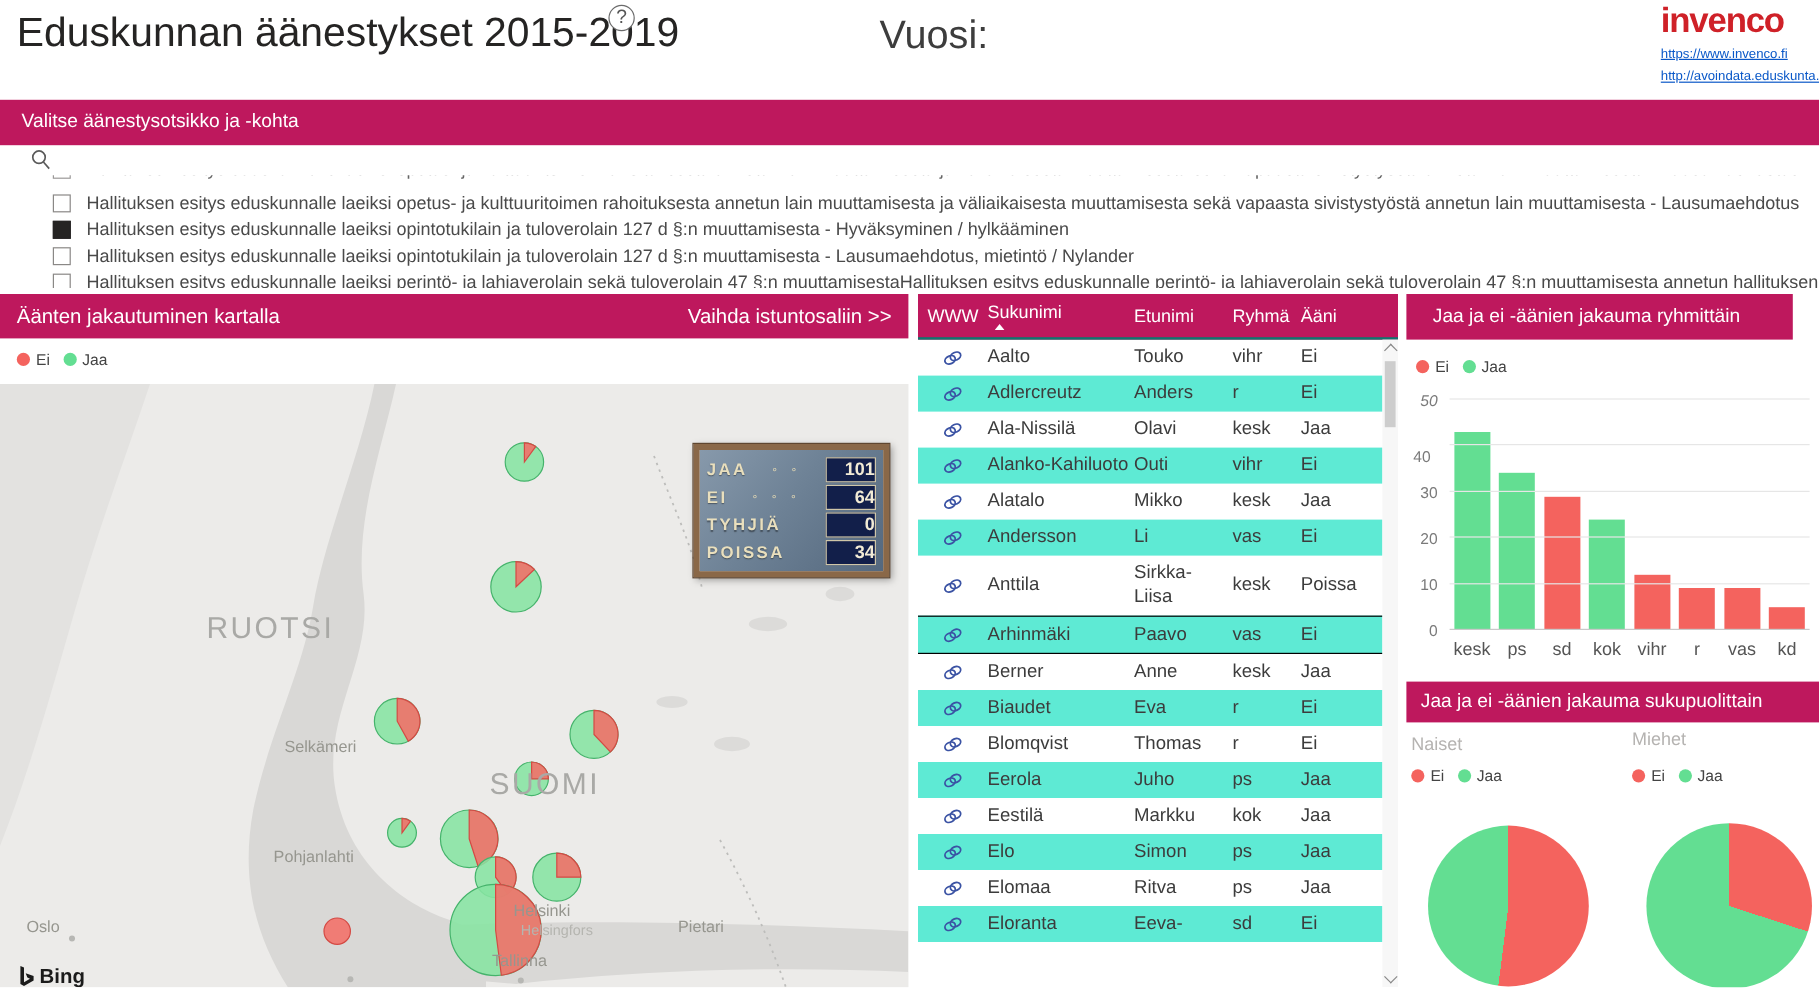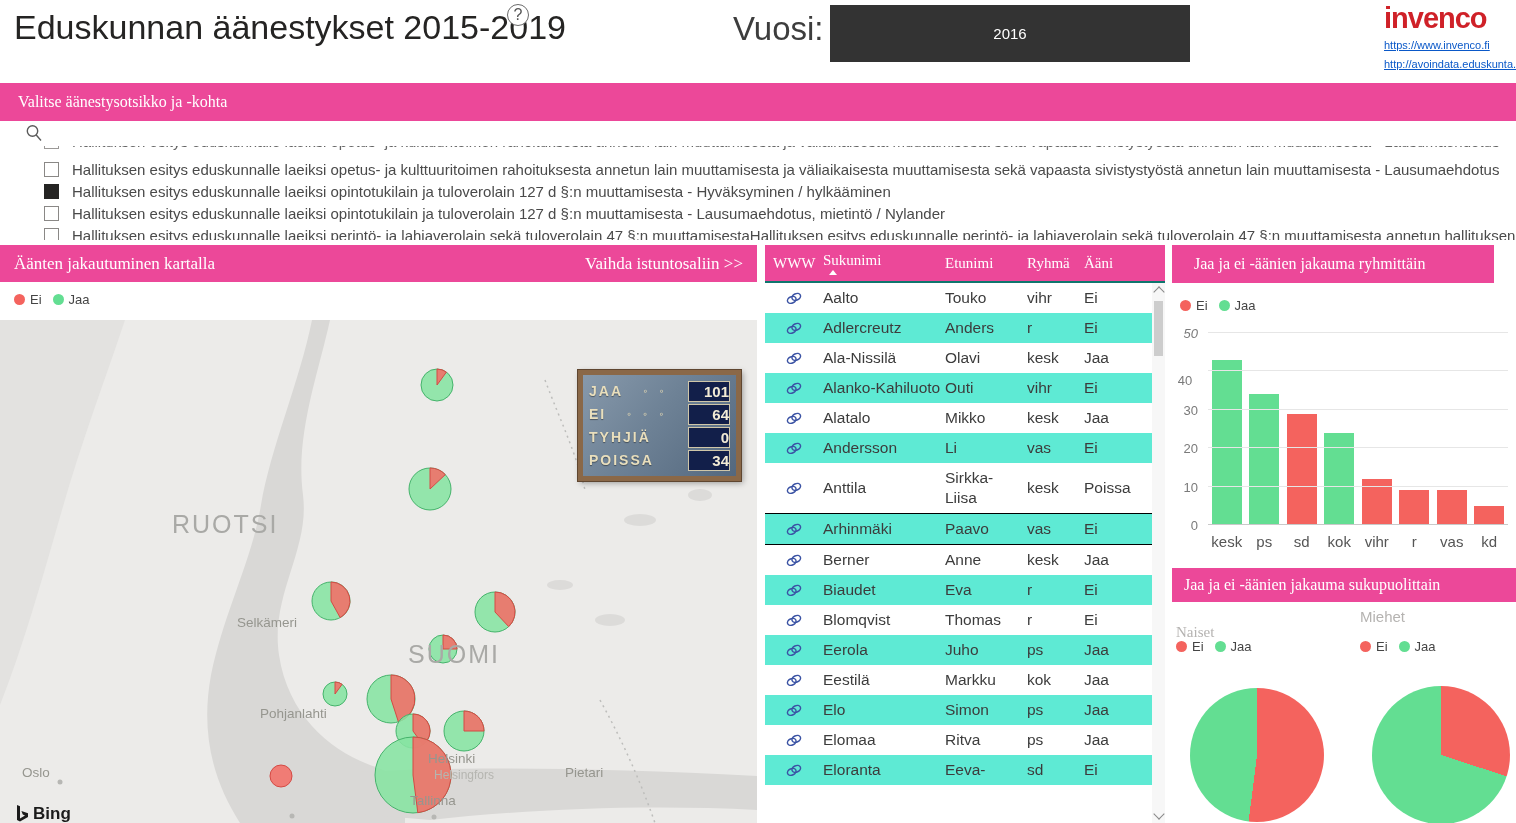--- a/index.html
+++ b/index.html
@@ -12,21 +12,21 @@
   .help-circle{left:507px;top:4px;width:20px;height:20px;border:1.5px solid #6b6b6b;border-radius:50%;
 image               font-size:12px;color:#555;text-align:center;line-height:20px;background:#fff;}
   .year-label{left:733px;top:10px;font-size:33px;font-weight:300;color:#3d3d3d;}
   .year-box{left:830px;top:5px;width:360px;height:57px;background:#333;color:#fff;
             font-size:15px;text-align:center;line-height:57px;cursor:pointer;}
   .brand{left:1384px;top:2px;font-size:29px;font-weight:600;color:#cf2128;letter-spacing:-1px;}
   .brand-link{left:1384px;font-size:11px;color:#0a58c8;text-decoration:underline;white-space:nowrap;}
 
   
   .filter-panel{left:0;top:83px;width:1516px;height:157px;overflow:hidden;}
-  .black-bar{background:#ec4899;color:#fff;font-family:Liberation Serif, serif;}
+  .black-bar{background:#be185d;color:#fff;}
   .filter-head{left:0;top:0;width:1516px;height:38px;font-size:16px;line-height:38px;padding-left:18px;box-sizing:border-box;}
   .search-wrap{left:24px;top:40px;width:20px;height:20px;}
   .chk-list{left:16px;top:63px;width:1516px;}
   .chk-row{display:flex;align-items:center;height:22px;cursor:pointer;}
   .chk-row.clipped{height:12px;overflow:hidden;}
   .chk-row.clipped .chk-inner{transform:translateY(-11px);opacity:.85;}
   .chk-inner{display:flex;align-items:center;width:100%;}
   .chk-box{flex:0 0 auto;width:13px;height:13px;border:1px solid #8a8886;margin-left:28px;background:#fff;}
   .chk-box.checked{background:#252423;border-color:#252423;}
   .chk-label{margin-left:13px;font-size:15px;color:#4a4a4a;white-space:nowrap;overflow:hidden;flex:1 1 auto;}
@@ -99,21 +99,20 @@
   .pie{border-radius:50%;cursor:pointer;}
 </style>
 </head>
 <body>
 
 <div id="page">
 
   <div class="abs page-title">Eduskunnan äänestykset 2015-2019</div>
   <div class="abs help-circle">?</div>
   <div class="abs year-label">Vuosi:</div>
-  <div class="abs year-box">2016</div>
   <div class="abs brand">invenco</div>
   <div class="abs brand-link" style="top:39px;">https://www.invenco.fi</div>
   <div class="abs brand-link" style="top:58px;">http://avoindata.eduskunta.fi</div>
 
   <div class="abs filter-panel">
     <div class="abs filter-head black-bar">Valitse äänestysotsikko ja -kohta</div>
     <div class="abs search-wrap">
       <svg width="20" height="20" viewBox="0 0 20 20">
           <circle cx="8.5" cy="8" r="5.2" fill="none" stroke="#5a5a5a" stroke-width="1.4"></circle>
           <line x1="12.2" y1="12" x2="17" y2="17.5" stroke="#5a5a5a" stroke-width="1.4"></line>
@@ -225,21 +224,21 @@
             <g>
               <circle cx="413" cy="455" r="38" fill="rgba(134,228,162,0.88)" stroke="#45b36b" stroke-width="1"></circle>
               <path d="M413,455 L413,417 A38,38 0 0 1 417.8,492.7 Z" fill="rgba(243,110,104,0.88)" stroke="#d44a44" stroke-width="1"></path>
             </g>
           </g>
       </svg>
       <div id="place-labels">
           <span class="pl pl-big" style="left: 172px; top: 190px;">RUOTSI</span>
           <span class="pl pl-big" style="left: 408px; top: 320px;">SUOMI</span>
           <span class="pl pl-med" style="left: 237px; top: 295px;">Selkämeri</span>
-          <span class="pl pl-med" style="left: 228px; top: 386px; margin-left: 32px;">Pohjanlahti</span>
+          <span class="pl pl-med" style="left: 228px; top: 386px;">Pohjanlahti</span>
           <span class="pl pl-med" style="left: 22px; top: 445px;">Oslo</span>
           <span class="pl pl-med" style="left: 247px; top: 478px; margin-top: 40px;">Tukholma</span>
           <span class="pl pl-med" style="left: 565px; top: 445px;">Pietari</span>
           <span class="pl pl-med" style="left: 410px; top: 473px;">Tallinna</span>
           <span class="pl pl-med" style="left: 428px; top: 431px;">Helsinki</span>
           <span class="pl pl-sub" style="left: 434px; top: 448px;">Helsingfors</span>
         </div>
       <div class="abs bing">
         <svg width="13" height="19" viewBox="0 0 13 19">
             <path d="M1,0 L4,1.2 L4,13.5 L9,10.6 L6.8,9.5 L5.4,6 L12,8.3 L12,12 L4,16.6 L1,15 Z" fill="#1b1b1b"></path>
@@ -556,21 +555,21 @@
   <div class="abs ytick" style="left: 0px; top: 280px; right: auto; width: 26px;">0</div>
       <div class="abs ytick" style="left: 0px; top: 241.6px; right: auto; width: 26px;">10</div>
       <div class="abs ytick" style="left: 0px; top: 203.2px; right: auto; width: 26px;">20</div>
       <div class="abs ytick" style="left: 0px; top: 164.8px; right: auto; width: 26px;">30</div>
       <div class="abs ytick" style="left: 0px; top: 135px; right: auto; width: 26px; text-align: center;">40</div>
       <div class="abs ytick" style="left: 0px; top: 88px; right: auto; width: 26px; font-style: italic;">50</div>
     </div>
 
   <div class="abs pie-panel">
     <div class="abs pie-head black-bar">Jaa ja ei -äänien jakauma sukupuolittain</div>
-    <div class="abs pie-sub" style="left:4px;top:56px;font-family:Liberation Serif, serif;">Naiset</div>
+    <div class="abs pie-sub" style="left:4px;top:44px;">Naiset</div>
     <div class="abs pie-sub" style="left:188px;top:40px;">Miehet</div>
     <div class="abs legend-row" style="left:4px;top:71px;">
       <span class="dot dot-ei" style="background: rgb(244, 99, 94);"></span>
       <span>Ei</span>
       <span class="dot dot-jaa" style="margin-left: 6px; background: rgb(99, 222, 146);"></span>
       <span>Jaa</span>
     </div>
     <div class="abs legend-row" style="left:188px;top:71px;">
       <span class="dot dot-ei" style="background: rgb(244, 99, 94);"></span>
       <span>Ei</span>

